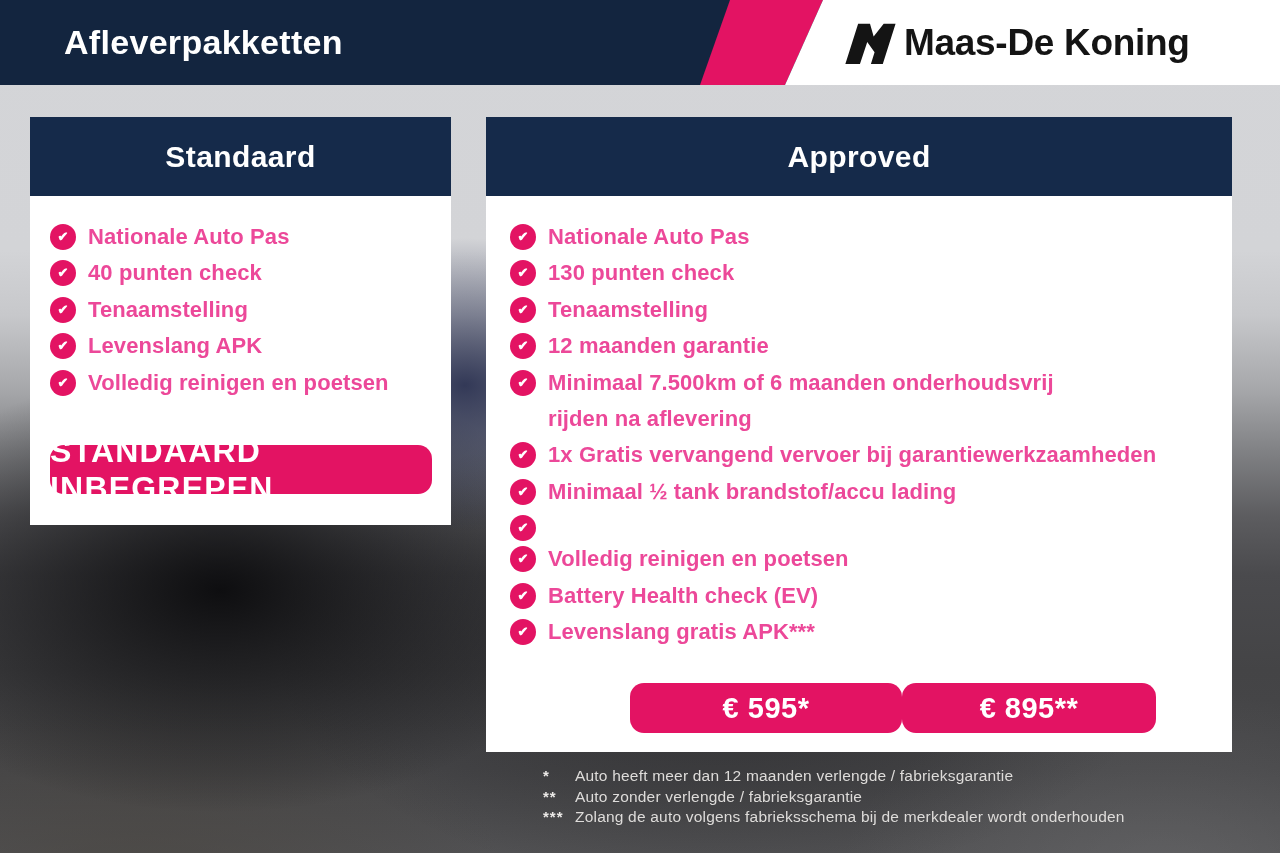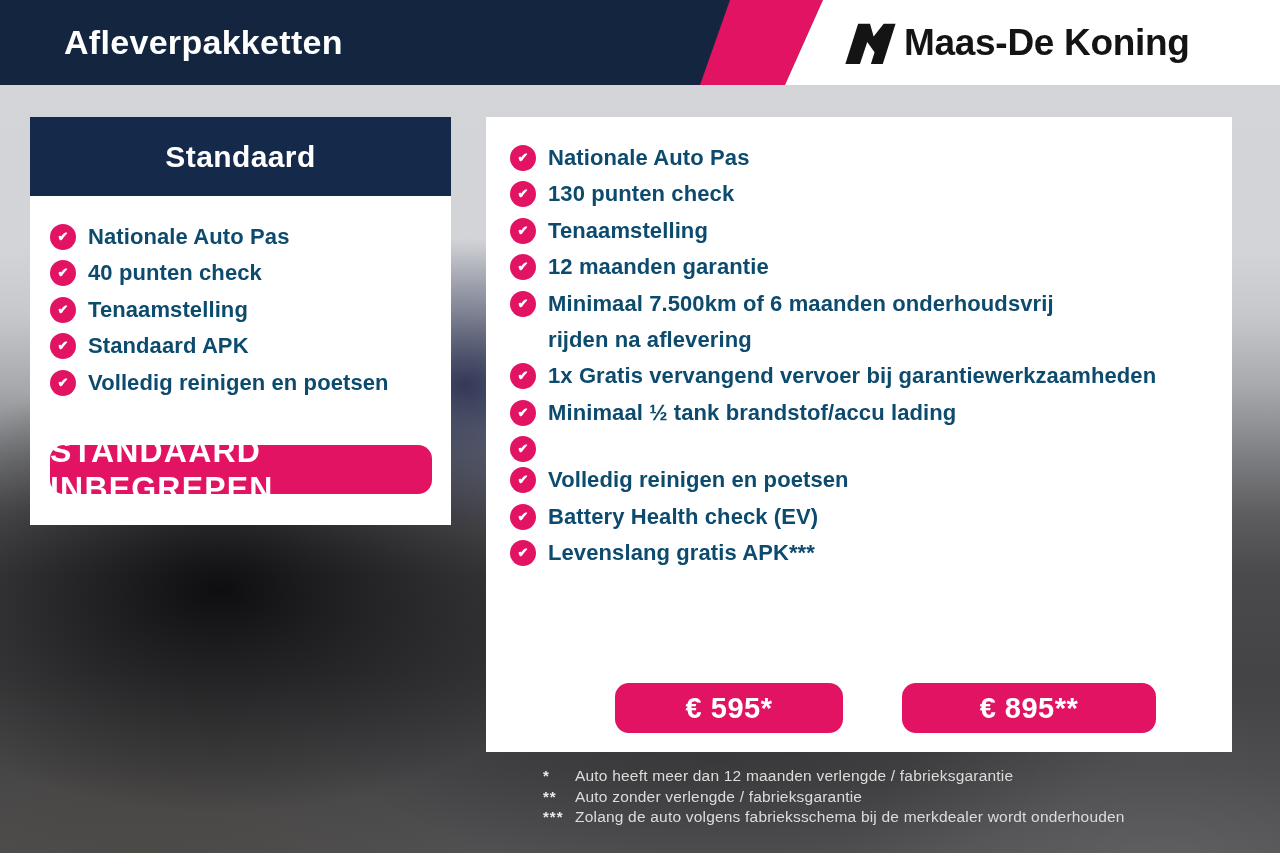--- a/index.html
+++ b/index.html
@@ -40,29 +40,29 @@
   .card-hd{height:79px;background:#152a4a;display:flex;align-items:center;justify-content:center;}
   .card-hd h2{margin:16px;color:#ffffff;font-size:30px;font-weight:800;letter-spacing:.4px;}
 
   .list{padding:23px 14px 0 20px;}
   .card-approved .list{padding-left:24px;}
   .row{display:flex;align-items:flex-start;}
   .check{flex:0 0 26px;width:26px;height:26px;margin-top:5px;margin-right:12px;
     border-radius:50%;background:#e31363;color:#ffffff;display:flex;
     align-items:center;justify-content:center;font-size:13px;font-weight:900;
     padding-bottom:1px;box-sizing:border-box;}
-  .feat{font-size:22px;font-weight:700;color:#0c4a6e;line-height:36.4px;
+  .feat{font-size:22px;font-weight:700;color:#ec4899;line-height:36.4px;
     letter-spacing:.1px;white-space:pre-line;}
 
   .btn{position:absolute;background:#e31363;color:#ffffff;display:flex;
     align-items:center;justify-content:center;font-weight:800;cursor:pointer;}
   .btn-standard{left:20px;top:328px;width:382px;height:49px;border-radius:14px;
     font-size:32px;letter-spacing:1.2px;}
   .btn-price{top:566px;height:50px;border-radius:14px;font-size:29px;letter-spacing:.5px;}
-  .btn-price-1{left:129px;width:228px;}
+  .btn-price-1{left:144px;width:272px;}
   .btn-price-2{left:416px;width:254px;}
 
   
   .footnotes{position:absolute;left:543px;top:766px;}
   .fn-row{display:flex;line-height:20.5px;}
   .fn-mark{flex:0 0 32px;color:#eceae8;font-size:15px;font-weight:700;letter-spacing:1px;}
   .fn-text{color:#dedcda;font-size:15.5px;font-weight:400;letter-spacing:.2px;white-space:nowrap;}
 </style>
 </head>
 <body>
@@ -96,31 +96,34 @@
         <div class="row">
           <span class="check">✔</span>
           <span class="feat">40 punten check</span>
         </div>
         <div class="row">
           <span class="check">✔</span>
           <span class="feat">Tenaamstelling</span>
         </div>
         <div class="row">
           <span class="check">✔</span>
-          <span class="feat">Standaard APK</span>
+          <span class="feat">Levenslang APK</span>
         </div>
         <div class="row">
           <span class="check">✔</span>
           <span class="feat">Volledig reinigen en poetsen</span>
         </div>
       </div>
     <div class="btn btn-standard">STANDAARD INBEGREPEN</div>
   </section>
 
   <section class="card card-approved">
+    <div class="card-hd">
+      <h2>Approved</h2>
+    </div>
     <div class="list">
         <div class="row">
           <span class="check">✔</span>
           <span class="feat">Nationale Auto Pas</span>
         </div>
         <div class="row">
           <span class="check">✔</span>
           <span class="feat">130 punten check</span>
         </div>
         <div class="row">

